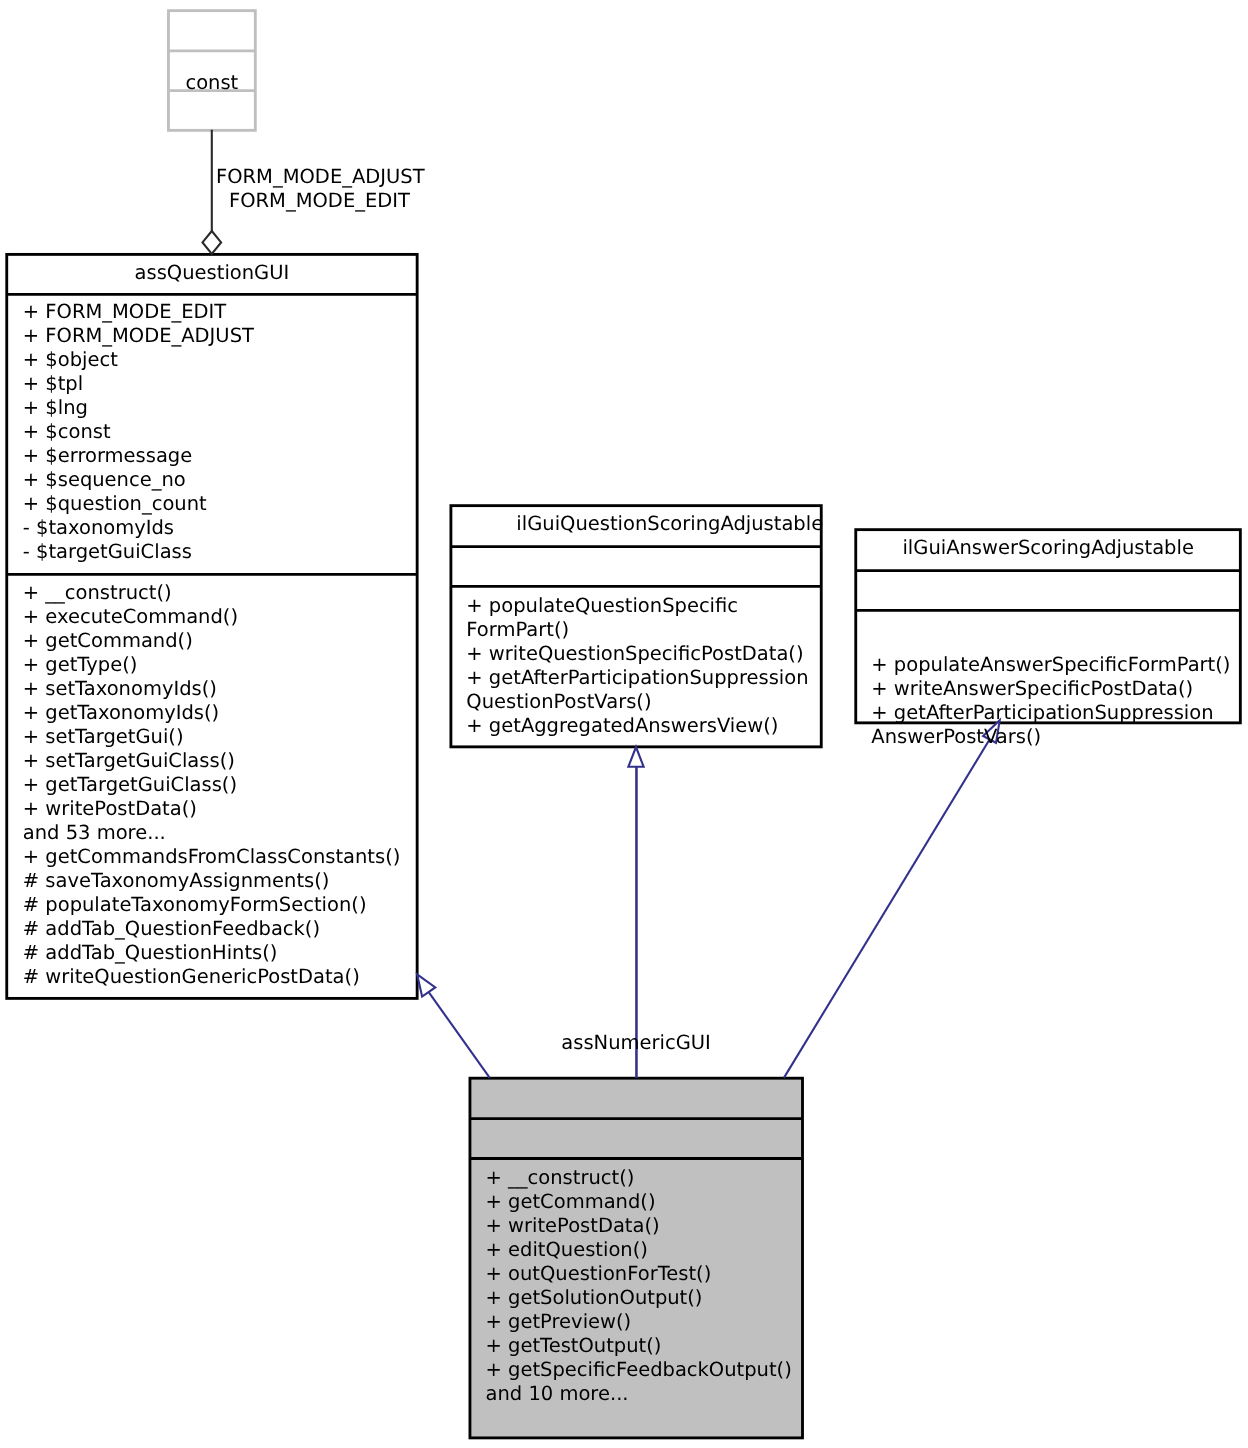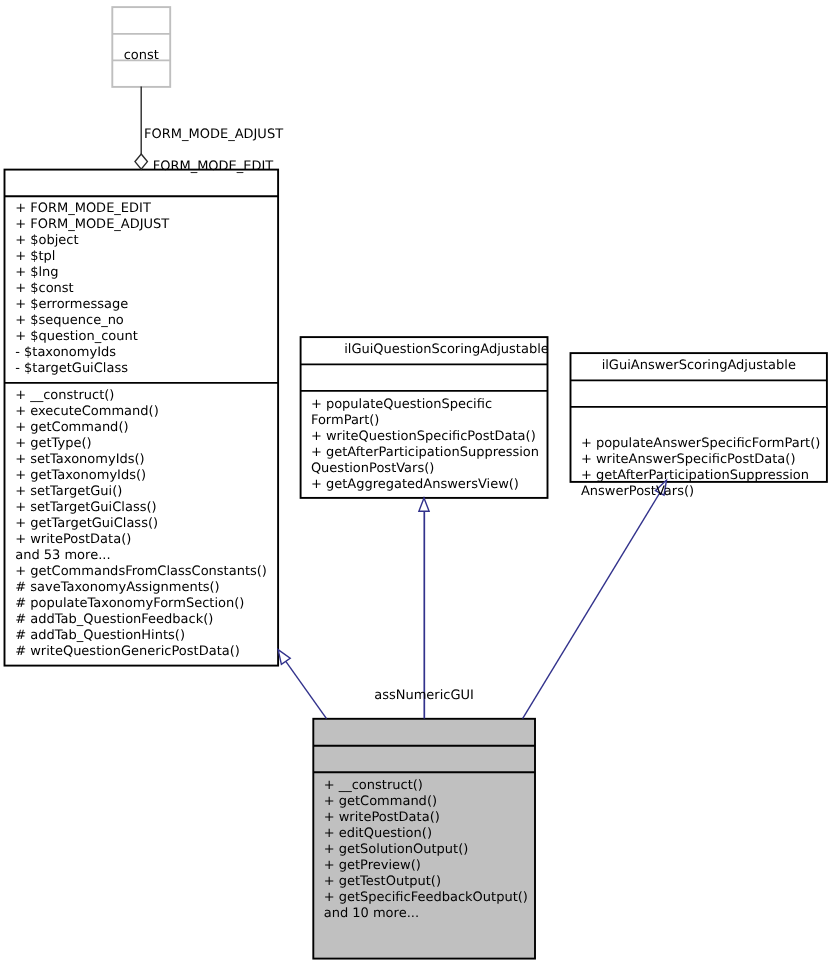--- a/index.html
+++ b/index.html
@@ -6,21 +6,21 @@
   html,body{margin:0;padding:0;background:#ffffff;}
   body{width:832px;height:965px;overflow:hidden;
        font-family:"DejaVu Sans",sans-serif;font-size:13px;color:#000000;
        -webkit-font-smoothing:antialiased;text-rendering:geometricPrecision;}
   #canvas{position:relative;width:832px;height:965px;background:#ffffff;}
   svg#gfx{position:absolute;left:0;top:0;width:832px;height:965px;}
   .txtlayer{position:absolute;left:0;top:0;width:832px;height:965px;transform:translateZ(0);}
   .ttl{position:absolute;white-space:pre;text-align:center;line-height:16px;}
   .rows{position:absolute;white-space:pre;line-height:16px;}
   .elabel{position:absolute;text-align:center;line-height:16px;}
-  .elabel>div{white-space:pre;line-height:16px;margin-top:16px;}
+  .elabel>div{white-space:pre;line-height:16px;}
 </style>
 </head>
 <body>
 
 <div id="canvas">
 
   <svg id="gfx" width="832" height="965" viewBox="0 0 832 965" xmlns="http://www.w3.org/2000/svg">
 
     <g>
       <rect x="112.3" y="7.1" width="57.9" height="79.8" fill="#ffffff" stroke="#bfbfbf" stroke-width="1.9"></rect>
@@ -70,31 +70,32 @@
     <g>
       <path d="M522.6,718.6 L659.7,493.0" fill="none" stroke="#32328c" stroke-width="1.4"></path>
       <path d="M666.5,480.1 L664.0,495.2 L655.4,490.7 Z" fill="#ffffff" stroke="#32328c" stroke-width="1.4"></path>
     </g>
   </svg>
 
   <div class="txtlayer">
 
     <div class="ttl" style="left:112.3px;top:12.2px;width:57.9px;margin-top:36px;">const</div>
 
+    <div class="ttl" style="left:4.4px;top:174.5px;width:273.8px;">assQuestionGUI</div>
     <div class="rows" id="r-aq-attrs" style="left:15.2px;top:201.1px;"><div>+ FORM_MODE_EDIT</div><div>+ FORM_MODE_ADJUST</div><div>+ $object</div><div>+ $tpl</div><div>+ $lng</div><div>+ $const</div><div>+ $errormessage</div><div>+ $sequence_no</div><div>+ $question_count</div><div>- $taxonomyIds</div><div>- $targetGuiClass</div></div>
     <div class="rows" id="r-aq-meth" style="left:15.2px;top:387.8px;"><div>+ __construct()</div><div>+ executeCommand()</div><div>+ getCommand()</div><div>+ getType()</div><div>+ setTaxonomyIds()</div><div>+ getTaxonomyIds()</div><div>+ setTargetGui()</div><div>+ setTargetGuiClass()</div><div>+ getTargetGuiClass()</div><div>+ writePostData()</div><div>and 53 more...</div><div>+ getCommandsFromClassConstants()</div><div># saveTaxonomyAssignments()</div><div># populateTaxonomyFormSection()</div><div># addTab_QuestionFeedback()</div><div># addTab_QuestionHints()</div><div># writeQuestionGenericPostData()</div></div>
 
     <div class="ttl" style="left:299px;top:342.2px;width:295px;">ilGuiQuestionScoringAdjustable</div>
     <div class="rows" id="r-iq-meth" style="left:310.9px;top:396.7px;"><div>+ populateQuestionSpecific</div><div>FormPart()</div><div>+ writeQuestionSpecificPostData()</div><div>+ getAfterParticipationSuppression</div><div>QuestionPostVars()</div><div>+ getAggregatedAnswersView()</div></div>
 
     <div class="ttl" style="left:570.7px;top:358.2px;width:256.2px;">ilGuiAnswerScoringAdjustable</div>
     <div class="rows" id="r-ia-meth" style="left:580.9px;top:436px;"><div>+ populateAnswerSpecificFormPart()</div><div>+ writeAnswerSpecificPostData()</div><div>+ getAfterParticipationSuppression</div><div>AnswerPostVars()</div></div>
 
     <div class="ttl" style="left:313.3px;top:688px;width:221.5px;">assNumericGUI</div>
-    <div class="rows" id="r-an-meth" style="left:323.7px;top:777.6px;"><div>+ __construct()</div><div>+ getCommand()</div><div>+ writePostData()</div><div>+ editQuestion()</div><div>+ getSolutionOutput()</div><div>+ getPreview()</div><div>+ getTestOutput()</div><div>+ getSpecificFeedbackOutput()</div><div>and 10 more...</div></div>
+    <div class="rows" id="r-an-meth" style="left:323.7px;top:777.6px;"><div>+ __construct()</div><div>+ getCommand()</div><div>+ writePostData()</div><div>+ editQuestion()</div><div>+ outQuestionForTest()</div><div>+ getSolutionOutput()</div><div>+ getPreview()</div><div>+ getTestOutput()</div><div>+ getSpecificFeedbackOutput()</div><div>and 10 more...</div></div>
 
     <div class="elabel" style="left:144px;top:110.7px;width:138px;">
       <div>FORM_MODE_ADJUST</div>
       <div>FORM_MODE_EDIT</div>
     </div>
   </div>
 
 </div>
 
 </body></html>

